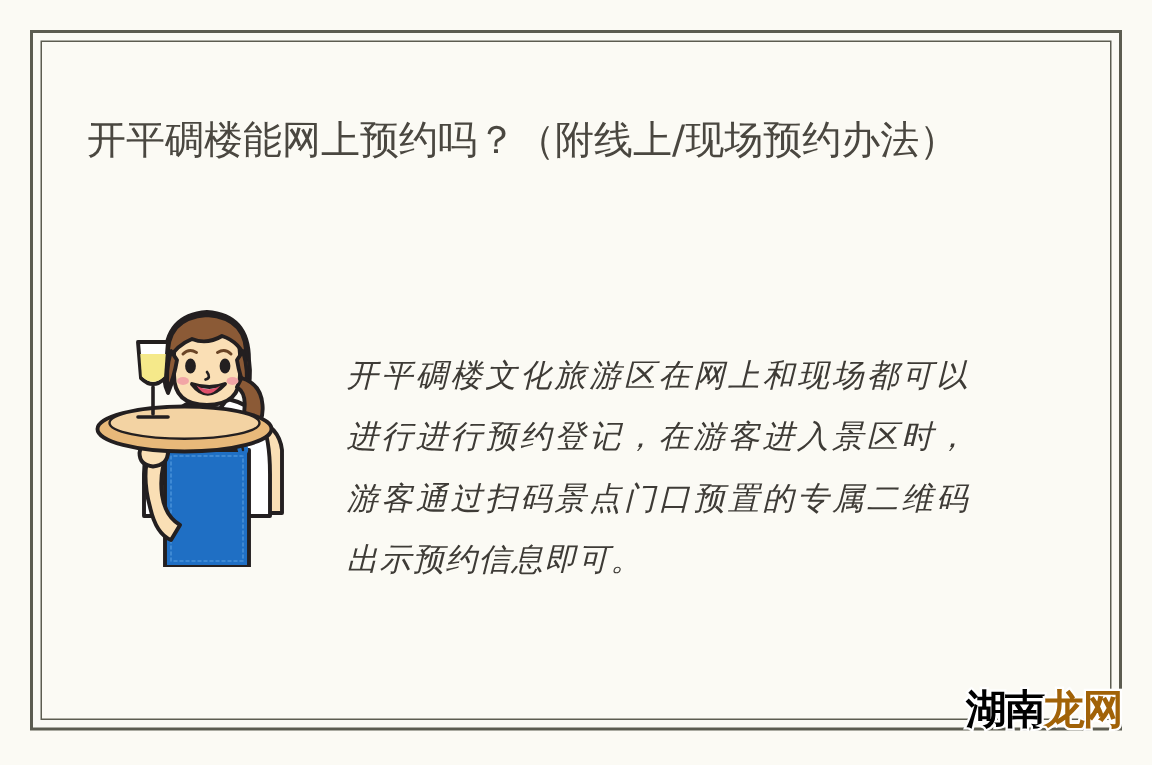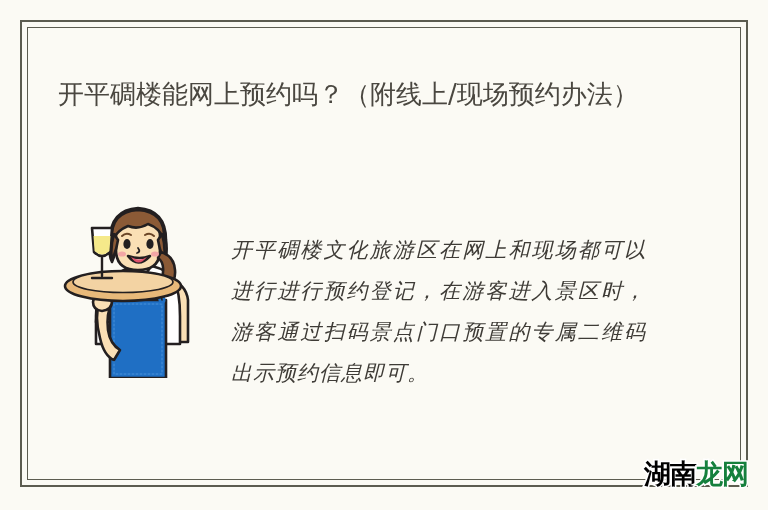--- a/index.html
+++ b/index.html
@@ -87,21 +87,21 @@
     letter-spacing: -1px;
     line-height: 30px;
     white-space: nowrap;
   }
   .wm-a {
     color: #000000;
     -webkit-text-stroke: 3px #ffffff;
     paint-order: stroke fill;
   }
   .wm-b {
-    color: #15803d;
+    color: #a16207;
     -webkit-text-stroke: 3px #ffffff;
     paint-order: stroke fill;
   }
 </style>
 </head>
 <body>
 
 <div class="card-outer">
   <div class="card-inner"></div>
 </div>

